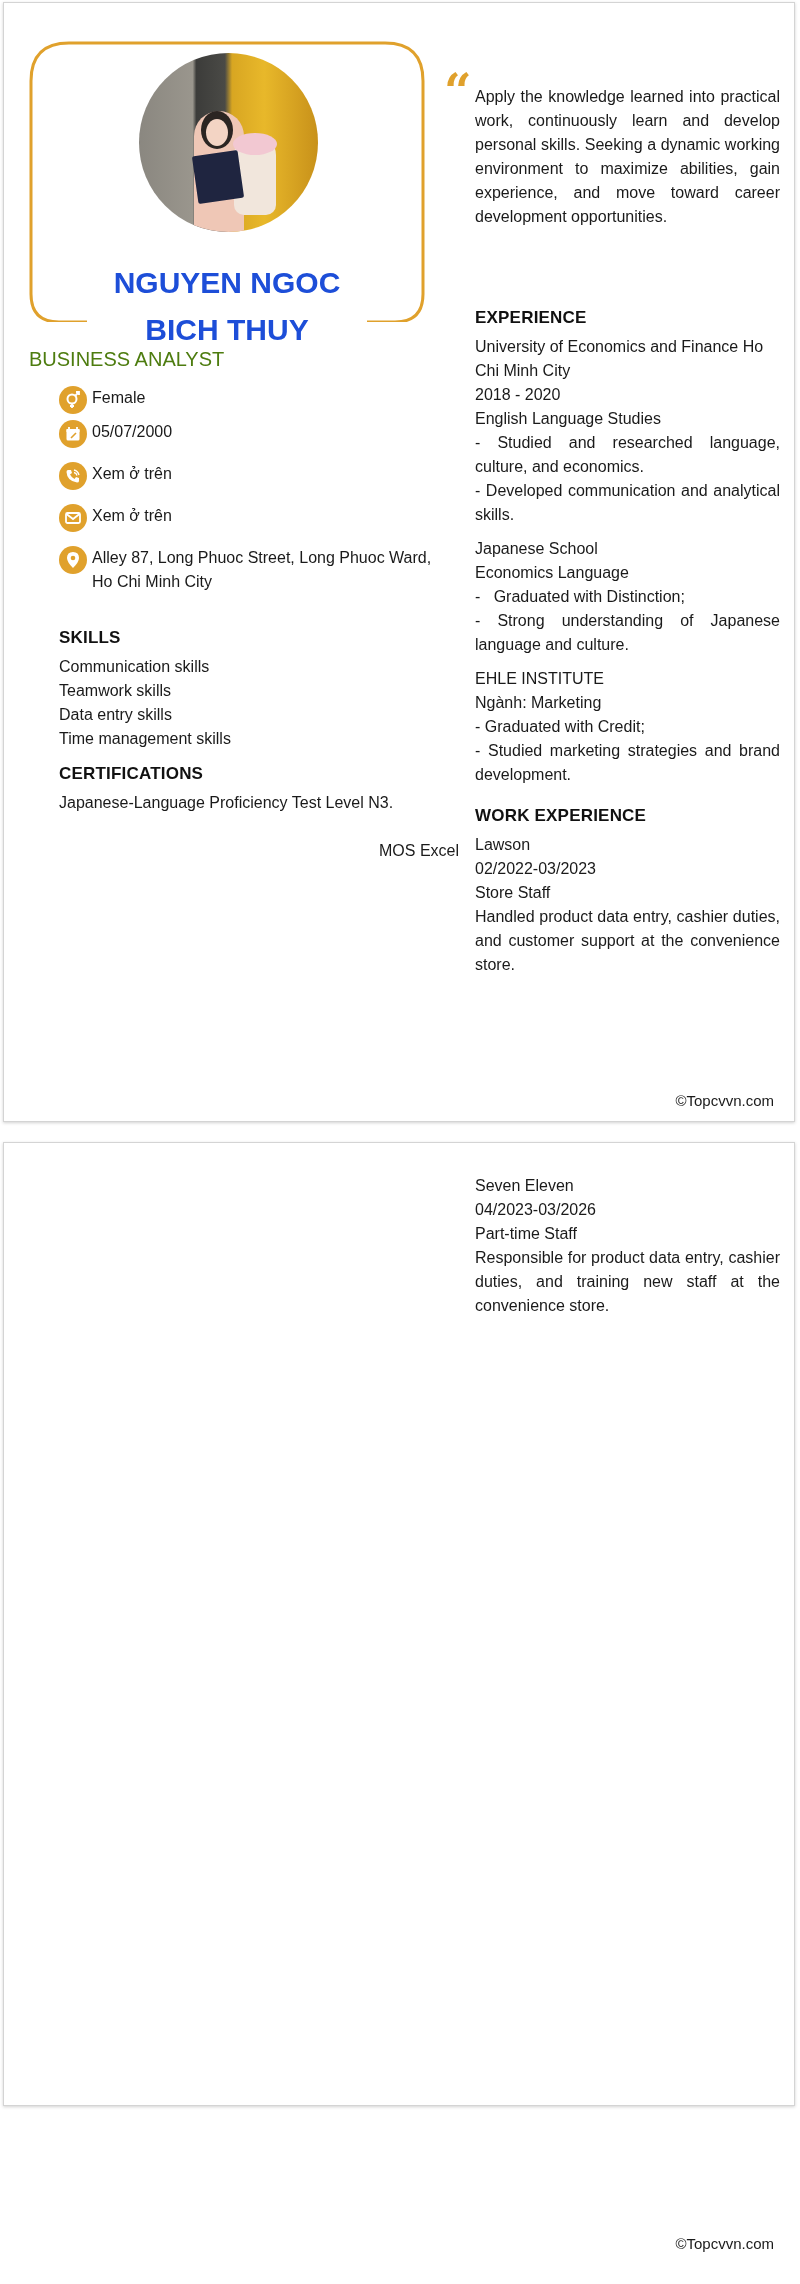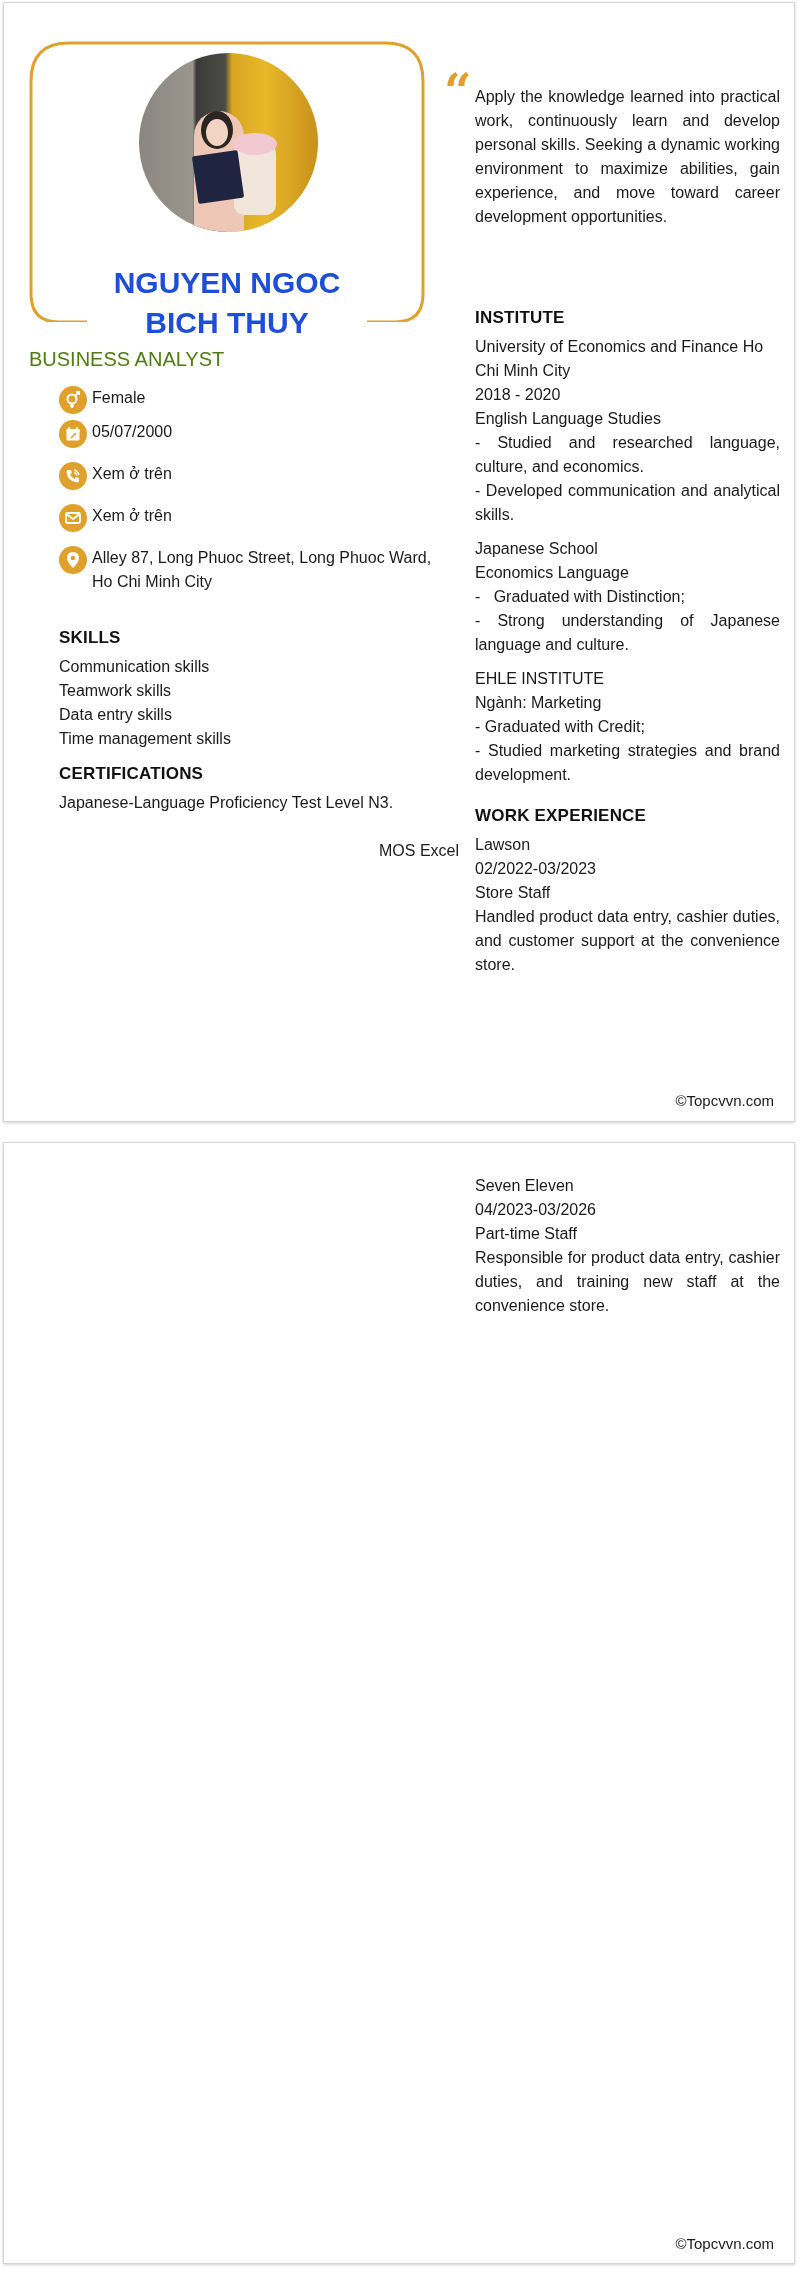--- a/index.html
+++ b/index.html
@@ -1,19 +1,19 @@
 <!DOCTYPE html>
 <html><head>
 <meta charset="utf-8">
 <style>
   html, body { margin:0; padding:0; background:#ffffff; }
   body { width:800px; height:2284px; position:relative; font-family:"Liberation Sans", sans-serif; color:#1a1a1a; overflow:hidden; }
   .page { position:absolute; left:3px; width:792px; background:#fff; border:1px solid #d4d4d4; box-shadow:0 1px 3px rgba(0,0,0,0.18); box-sizing:border-box; }
   #page1 { top:2px; height:1120px; }
-  #page2 { top:1142px; height:1122px; }
+  #page2 { top:1142px; height:964px; }
   .card-frame { position:absolute; left:25px; top:38px; width:396px; height:281px; pointer-events:none; }
   .photo { position:absolute; left:135px; top:50px; width:179px; height:179px; border-radius:50%; overflow:hidden;
            background: linear-gradient(90deg, #8a8780 0%, #9a968d 30%, #3c3c3a 32%, #4a4a46 48%, #d8a622 52%, #e8b82a 70%, #c8911a 100%); }
   .photo .figure { position:absolute; left:55px; top:58px; width:50px; height:130px; border-radius:25px 25px 6px 6px; background:#efc7b6; }
   .photo .head { position:absolute; left:62px; top:58px; width:32px; height:38px; border-radius:50%; background:#2b2522; }
   .photo .face { position:absolute; left:67px; top:66px; width:22px; height:27px; border-radius:50%; background:#f3d4c4; }
   .photo .folder { position:absolute; left:56px; top:100px; width:46px; height:48px; background:#1f2540; transform:rotate(-8deg); border-radius:2px; }
   .photo .bouquet { position:absolute; left:95px; top:82px; width:42px; height:80px; border-radius:20px 20px 10px 10px; background:#f1e6dc; }
   .photo .flowers { position:absolute; left:94px; top:80px; width:44px; height:22px; border-radius:50%; background:#f2c8d2; }
   .name { position:absolute; left:25px; width:396px; text-align:center; font-weight:bold; font-size:30px; line-height:40px; color:#1d4ed8; }
@@ -41,21 +41,21 @@
   <div class="photo">
     <div class="figure"></div>
     <div class="head"></div>
     <div class="face"></div>
     <div class="bouquet"></div>
     <div class="flowers"></div>
     <div class="folder"></div>
   </div>
 
   <div class="name" style="top:260px;">NGUYEN NGOC</div>
-  <div class="name" style="top:300px;">BICH THUY</div>
+  <div class="name" style="top:307px;">BICH THUY</div>
   <div class="role">BUSINESS ANALYST</div>
 
   <div class="contact" style="top:383px;">
     <span class="ic">
       <svg width="18" height="18" viewBox="0 0 18 18">
           <circle cx="8" cy="8" r="4.5" fill="none" stroke="#fff" stroke-width="2"></circle>
           <path d="M8 12.5 V17 M6 15 H10 M11 5 L15 1 M12 1 H15 V4" stroke="#fff" stroke-width="1.8" fill="none"></path>
         </svg>
     </span>
     <span class="txt">Female</span>
@@ -105,21 +105,21 @@
   <div class="line left-col" style="top:700px;">Data entry skills</div>
   <div class="line left-col" style="top:724px;">Time management skills</div>
 
   <div class="sec-h left-col" style="top:760px;">CERTIFICATIONS</div>
   <div class="line left-col" style="top:788px;">Japanese-Language Proficiency Test Level N3.</div>
   <div class="line left-col" style="top:836px;text-align:right;">MOS Excel</div>
 
   <div class="quote-mark">“</div>
   <div class="line right-col just" style="top:82px;">Apply the knowledge learned into practical work, continuously learn and develop personal skills. Seeking a dynamic working environment to maximize abilities, gain experience, and move toward career development opportunities.</div>
 
-  <div class="sec-h right-col" style="top:304px;">INSTITUTE</div>
+  <div class="sec-h right-col" style="top:304px;">EXPERIENCE</div>
 
   <div class="line right-col" style="top:332px;">University of Economics and Finance Ho Chi Minh City</div>
   <div class="line right-col" style="top:380px;">2018 - 2020</div>
   <div class="line right-col" style="top:404px;">English Language Studies</div>
   <div class="line right-col just" style="top:428px;">- Studied and researched language, culture, and economics.</div>
   <div class="line right-col just" style="top:476px;">- Developed communication and analytical skills.</div>
 
   <div class="line right-col" style="top:534px;">Japanese School</div>
   <div class="line right-col" style="top:558px;">Economics Language</div>
   <div class="line right-col just" style="top:582px; white-space:pre;">-   Graduated with Distinction;</div>

